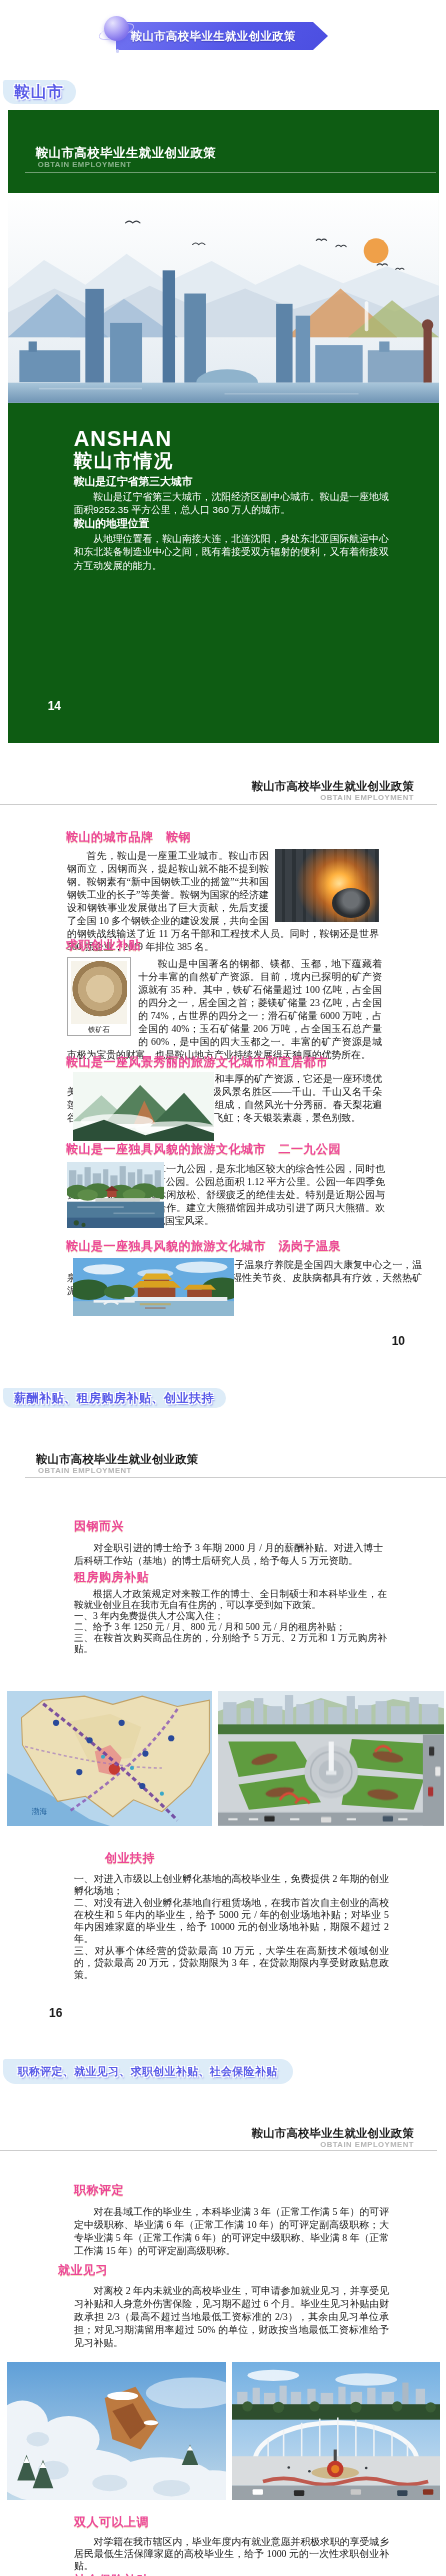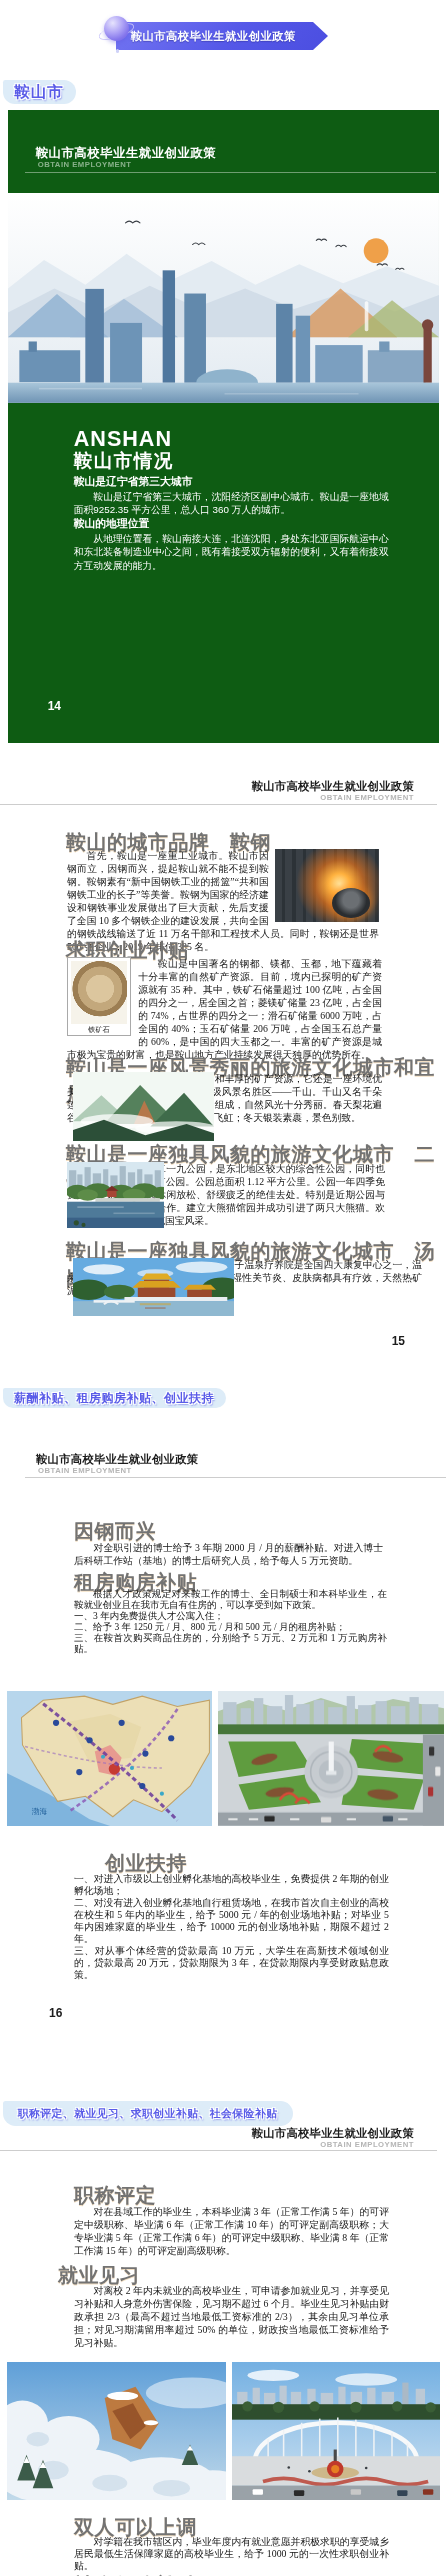--- a/index.html
+++ b/index.html
@@ -23,42 +23,42 @@
     border:1.5px solid rgba(205,200,250,.9); border-top-color:rgba(230,228,253,.55); transform:rotate(-18deg); }
   .planet .moon-dot { position:absolute; left:16.5px; top:36px; width:3.6px; height:3.6px; border-radius:50%;
     background:#cfd2f8; }
 
   
   .tag { background:#ddecf8; border-radius:3.1px 15.5px 15.5px 15.5px; display:flex; align-items:center; justify-content:center; }
   .tag span { font-weight:bold; color:#5a5ce8;
     text-shadow:-1px -1px 0 #fff, 1px -1px 0 #fff, -1px 1px 0 #fff, 1px 1px 0 #fff, 1.5px 2.1px 1.5px rgba(90,92,232,.55); }
   .tag1 { left:2.6px; top:80px; width:73px; height:24px; } .tag1 span { font-size:15.5px; letter-spacing:1px; }
   .tag2 { left:2.6px; top:1388px; width:223px; height:20px; } .tag2 span { font-size:12px; letter-spacing:0.5px; }
-  .tag3 { left:2.6px; top:2059px; width:290px; height:25px;margin-top:42px; } .tag3 span { font-size:10.8px; letter-spacing:0.5px; }
+  .tag3 { left:2.6px; top:2059px; width:290px; height:25px; } .tag3 span { font-size:10.8px; letter-spacing:0.5px; }
 
   
   .green-page { left:7.7px; top:110px; width:431px; height:633px; background:#0e5c13; }
   .g-title { left:28px; top:35px; color:#fff; font-weight:bold; font-size:12.4px; letter-spacing:0.5px; }
   .g-sub { left:30px; top:50px; color:rgba(235,245,235,.55); font-weight:bold; font-size:7.7px; letter-spacing:0.5px; }
   .g-line { left:17px; top:62px; width:411px; height:0.5px; background:rgba(255,255,255,.4); }
   .g-img { left:0; top:83px; width:431px; height:210px; overflow:hidden; }
   .g-en { left:66px; top:316px; color:#fff; font-weight:bold; font-size:21.6px; letter-spacing:1px; }
   .g-cn { left:66px; top:338px; color:#fff; font-weight:bold; font-size:18.5px; letter-spacing:1.5px; }
   .g-h3 { position:absolute; color:#fff; font-weight:bold; font-size:10.8px; }
   .g-p { position:absolute; color:#fff; font-size:9.8px; line-height:13.4px; width:315px; text-align:justify; text-indent:2em; }
   .g-num { left:40px; top:589px; color:#fff; font-weight:bold; font-size:12px; }
 
   
   .hdr-title { position:absolute; color:#1c1c1c; font-weight:bold; font-size:11.3px; letter-spacing:0.3px; }
   .hdr-sub { position:absolute; color:#b5b5b5; font-weight:bold; font-size:7.7px; letter-spacing:0.5px; }
   .hdr-line { position:absolute; height:1px; background:#cdcdcd; }
   .pagenum { position:absolute; color:#1c1c1c; font-weight:bold; font-size:12px; }
 
   
-  .oh { position:absolute; color:#737373; font-weight:bold; font-size:20px; letter-spacing:0.5px;
+  .oh { position:absolute; color:#ec4899; font-weight:bold; font-size:12px; letter-spacing:0.5px;
     text-shadow:0 0.5px 0 rgba(210,130,20,.25); }
   .bt { position:absolute; color:#141414; font-family:"Liberation Serif","DejaVu Serif",serif;
     font-size:9.8px; line-height:13px; text-align:justify; }
   .ind { text-indent:2em; }
   .bt .item { text-align:justify; }
   .tightlh { line-height:11px; font-size:9.5px; }
   .mdlh { line-height:12px; }
 
   .ph { position:absolute; overflow:hidden; }   
   .ph svg { display:block; width:100%; height:100%; }
@@ -269,21 +269,21 @@
         <rect y="84" width="313" height="29" fill="#8fb8d0"></rect>
         <rect x="40" y="82" width="80" height="5" fill="#eef2f5"></rect>
         <path d="M60,90 q14,-12 28,0" stroke="#eef2f5" stroke-width="4" fill="none"></path>
         <rect x="130" y="88" width="60" height="4" fill="#d9a11f" opacity="0.5"></rect>
         <rect x="140" y="96" width="40" height="3" fill="#a0522d" opacity="0.5"></rect>
       </svg>
     </div>
     <div class="ind">鞍山还有著名的汤岗子温泉，汤岗子温泉疗养院是全国四大康复中心之一，温泉中含有 30 多种微量元素。泥疗对风湿性关节炎、皮肤病都具有疗效，天然热矿泥被称为亚洲第一泥。</div>
   </div>
 
-  <div class="pagenum" style="right:41px; top:1334px;">15</div>
+  <div class="pagenum" style="right:41px; top:1334px;">10</div>
 
   <div class="abs tag tag2">
     <span>薪酬补贴、租房购房补贴、创业扶持</span>
   </div>
 
   <div class="hdr-title" style="left:36px; top:1452px;">鞍山市高校毕业生就业创业政策</div>
   <div class="hdr-sub" style="left:38px; top:1466px;">OBTAIN EMPLOYMENT</div>
   <div class="hdr-line" style="left:25px; top:1477px; width:421px;"></div>
 
   <div class="oh" style="left:74px; top:1518px;">因钢而兴</div>

